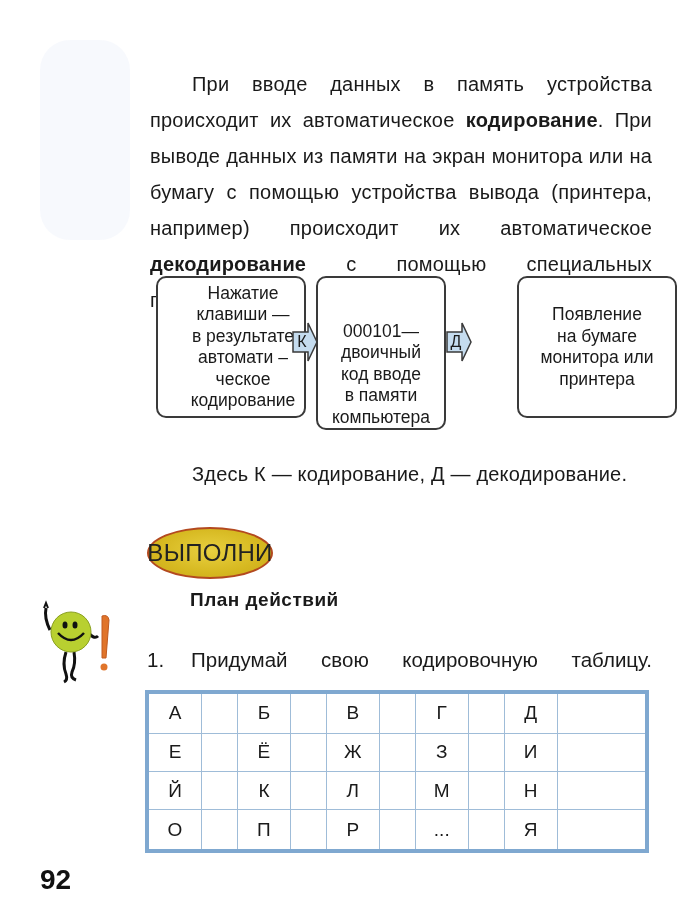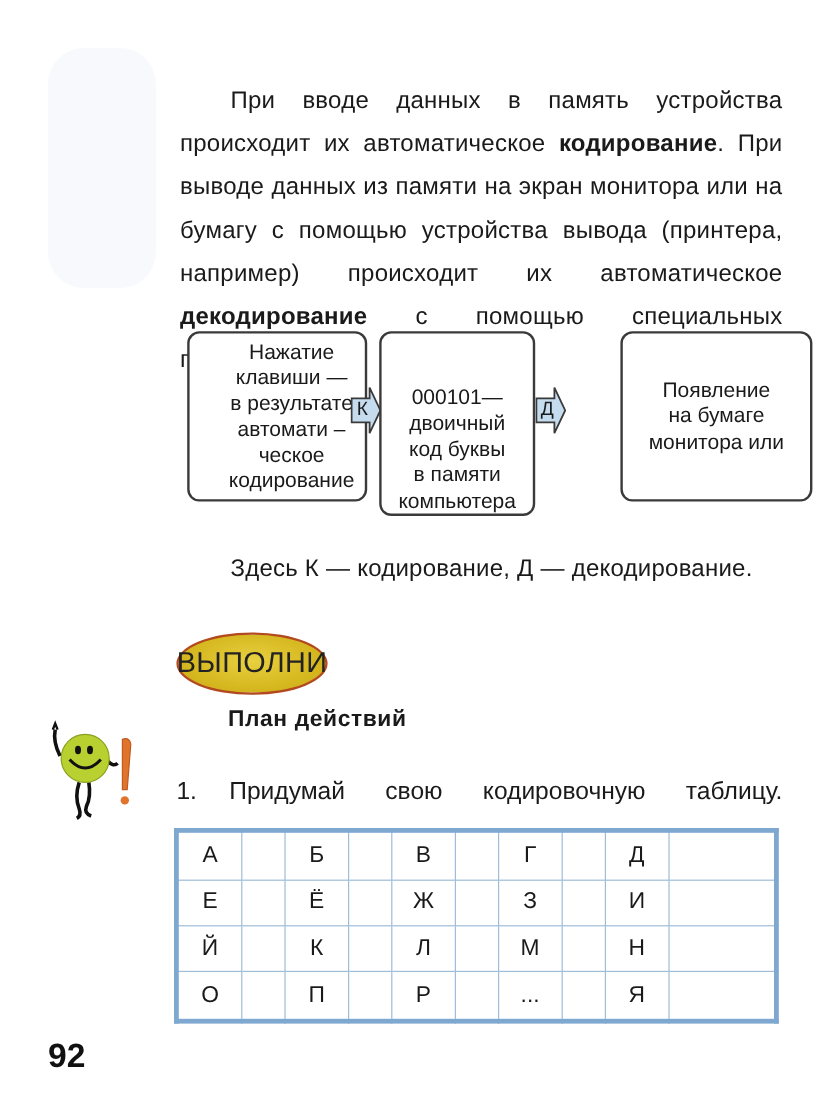--- a/index.html
+++ b/index.html
@@ -103,38 +103,39 @@
   <svg viewBox="0 0 26 40">
     <polygon points="1,10 16,10 16,1 25,20 16,39 16,30 1,30" fill="#c5dcef" stroke="#3a3a3a" stroke-width="1.5"></polygon>
   </svg>
   <div class="lbl">К</div>
 </div>
 
 <div id="box-2" class="box">
   <div>
     <div>000101—</div>
     <div>двоичный</div>
-    <div>код буквы</div>
+    <div>код вводе</div>
     <div>в  памяти</div>
     <div>компьютера</div>
   </div>
 </div>
 
 <div id="arrow-d" class="arrow">
   <svg viewBox="0 0 26 40">
     <polygon points="1,10 16,10 16,1 25,20 16,39 16,30 1,30" fill="#c5dcef" stroke="#3a3a3a" stroke-width="1.5"></polygon>
   </svg>
   <div class="lbl">Д</div>
 </div>
 
 <div id="box-3" class="box">
   <div>
     <div>Появление</div>
     <div>на бумаге</div>
     <div>монитора или</div>
+    <div>принтера</div>
   </div>
 </div>
 
 <div id="legend-note" class="para"><span class="indent"></span><span>Здесь К — кодирование, Д — декодирование.</span></div>
 
 <div class="do-it">
     <span>ВЫПОЛНИ</span>
   </div>
 
 <div class="mascot">

